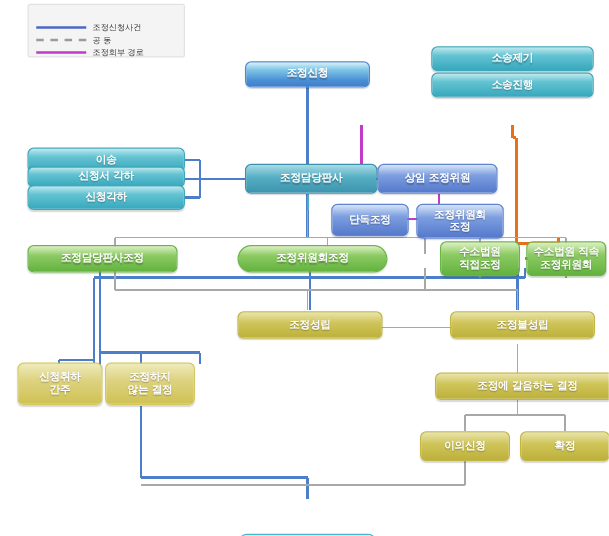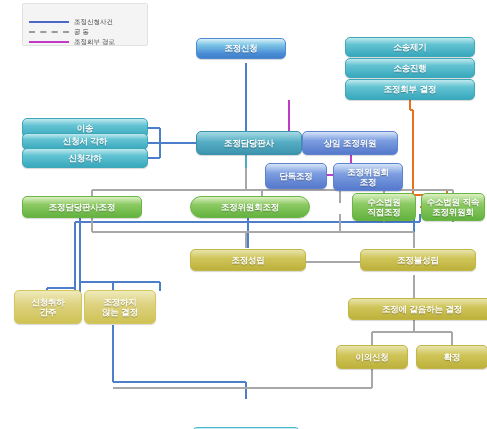--- a/index.html
+++ b/index.html
@@ -197,25 +197,24 @@
     <div class="legend-row" style="top:23px;">
       <span class="legend-line" style="border-top-color:#9a9a9a;border-top-style:dashed;"></span>
       <span class="legend-label">공 동</span>
     </div>
     <div class="legend-row" style="top:33px;">
       <span class="legend-line" style="border-top-color:#c23bc6;"></span>
       <span class="legend-label">조정회부 경로</span>
     </div>
   </div>
 
-  <div class="node n-blue-top" style="left:196px;top:38px;width:90px;height:21px;">조정신청</div>
+  <div class="node n-blue-top" style="left:196px;top:49px;width:100px;height:21px;">조정신청</div>
 
   <div class="node n-teal" style="left:345px;top:37px;width:130px;height:20px;">소송제기</div>
   <div class="node n-teal" style="left:345px;top:58px;width:130px;height:20px;">소송진행</div>
-  <div class="node n-teal" style="left:345px;top:79px;width:130px;height:21px;">조정회부 결정</div>
 
   <div class="node n-teal" style="left:22px;top:118px;width:126px;height:20px;">이송</div>
   <div class="node n-teal" style="left:22px;top:133px;width:126px;height:17px;text-align:center;">신청서 각하</div>
   <div class="node n-teal" style="left:22px;top:148px;width:126px;height:20px;">신청각하</div>
 
   <div class="node n-teal-d" style="left:196px;top:131px;width:106px;height:24px;">조정담당판사</div>
   <div class="node n-blue" style="left:302px;top:131px;width:96px;height:24px;">상임 조정위원</div>
 
   <div class="node n-blue" style="left:265px;top:163px;width:62px;height:26px;">단독조정</div>
   <div class="node n-blue" style="left:333px;top:163px;width:70px;height:28px;white-space:pre-line;">조정위원회

